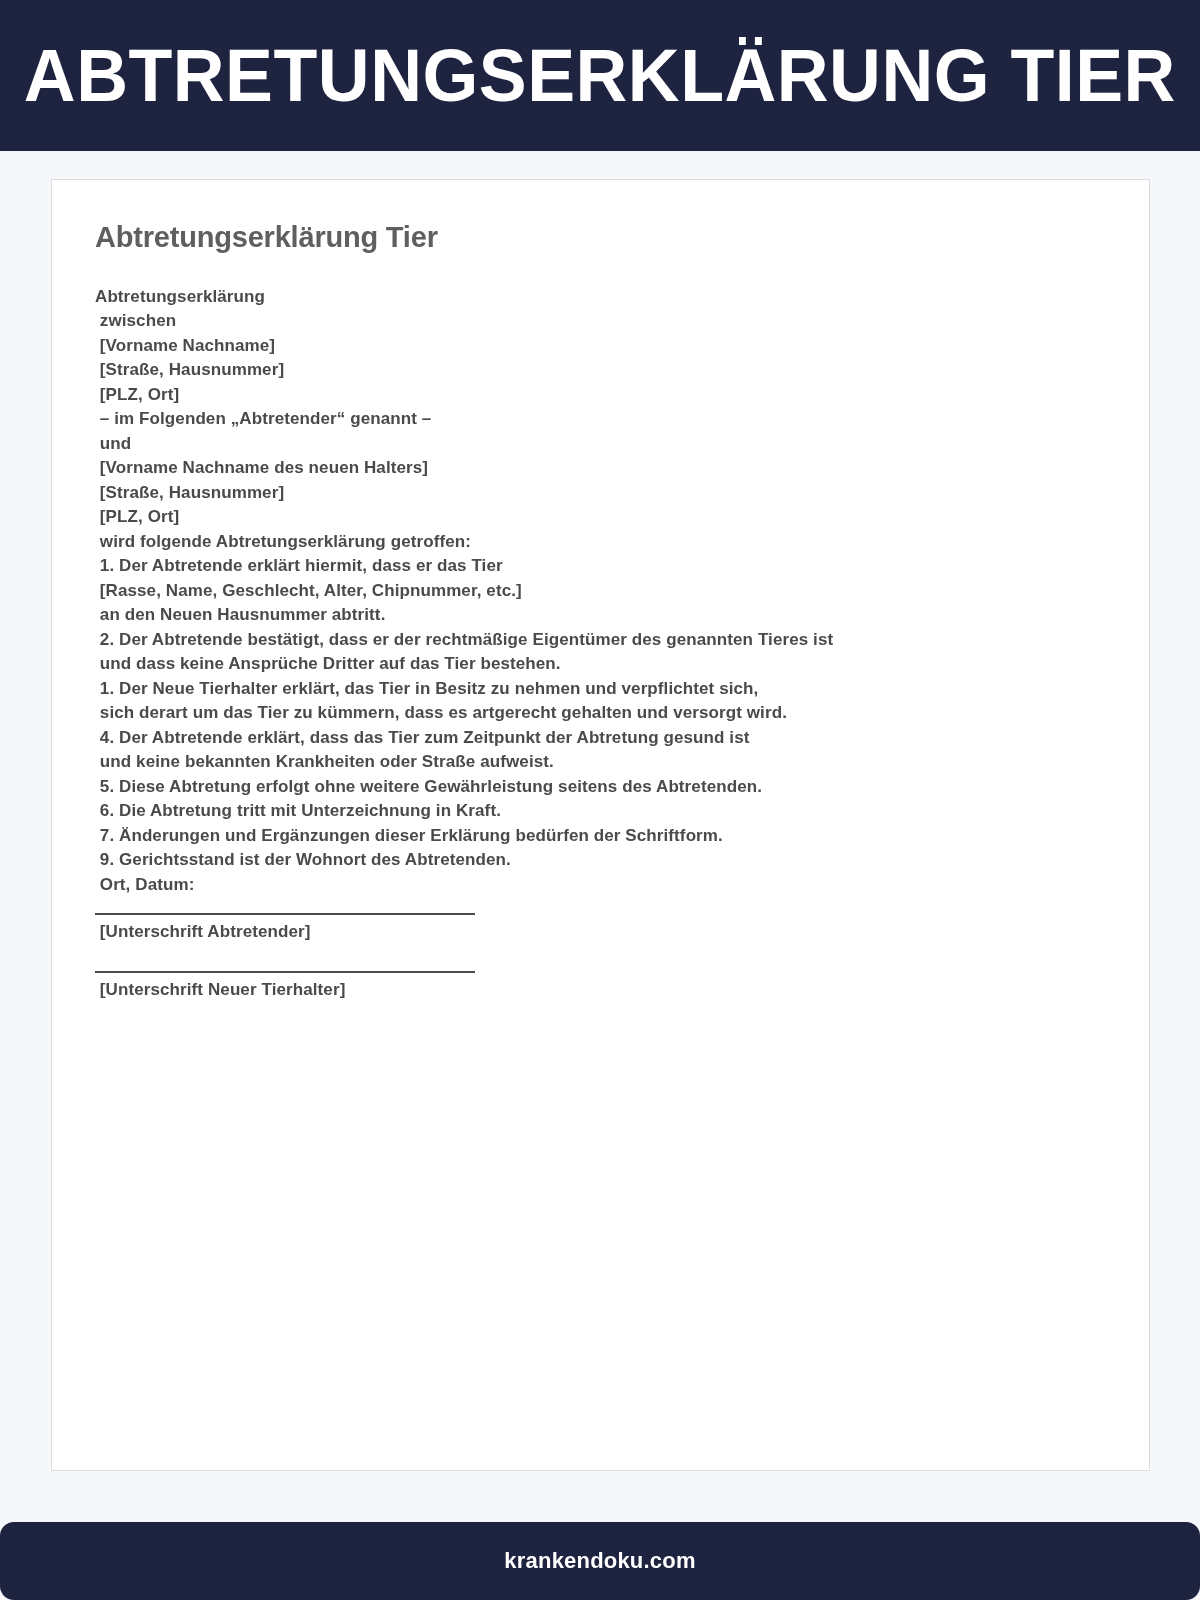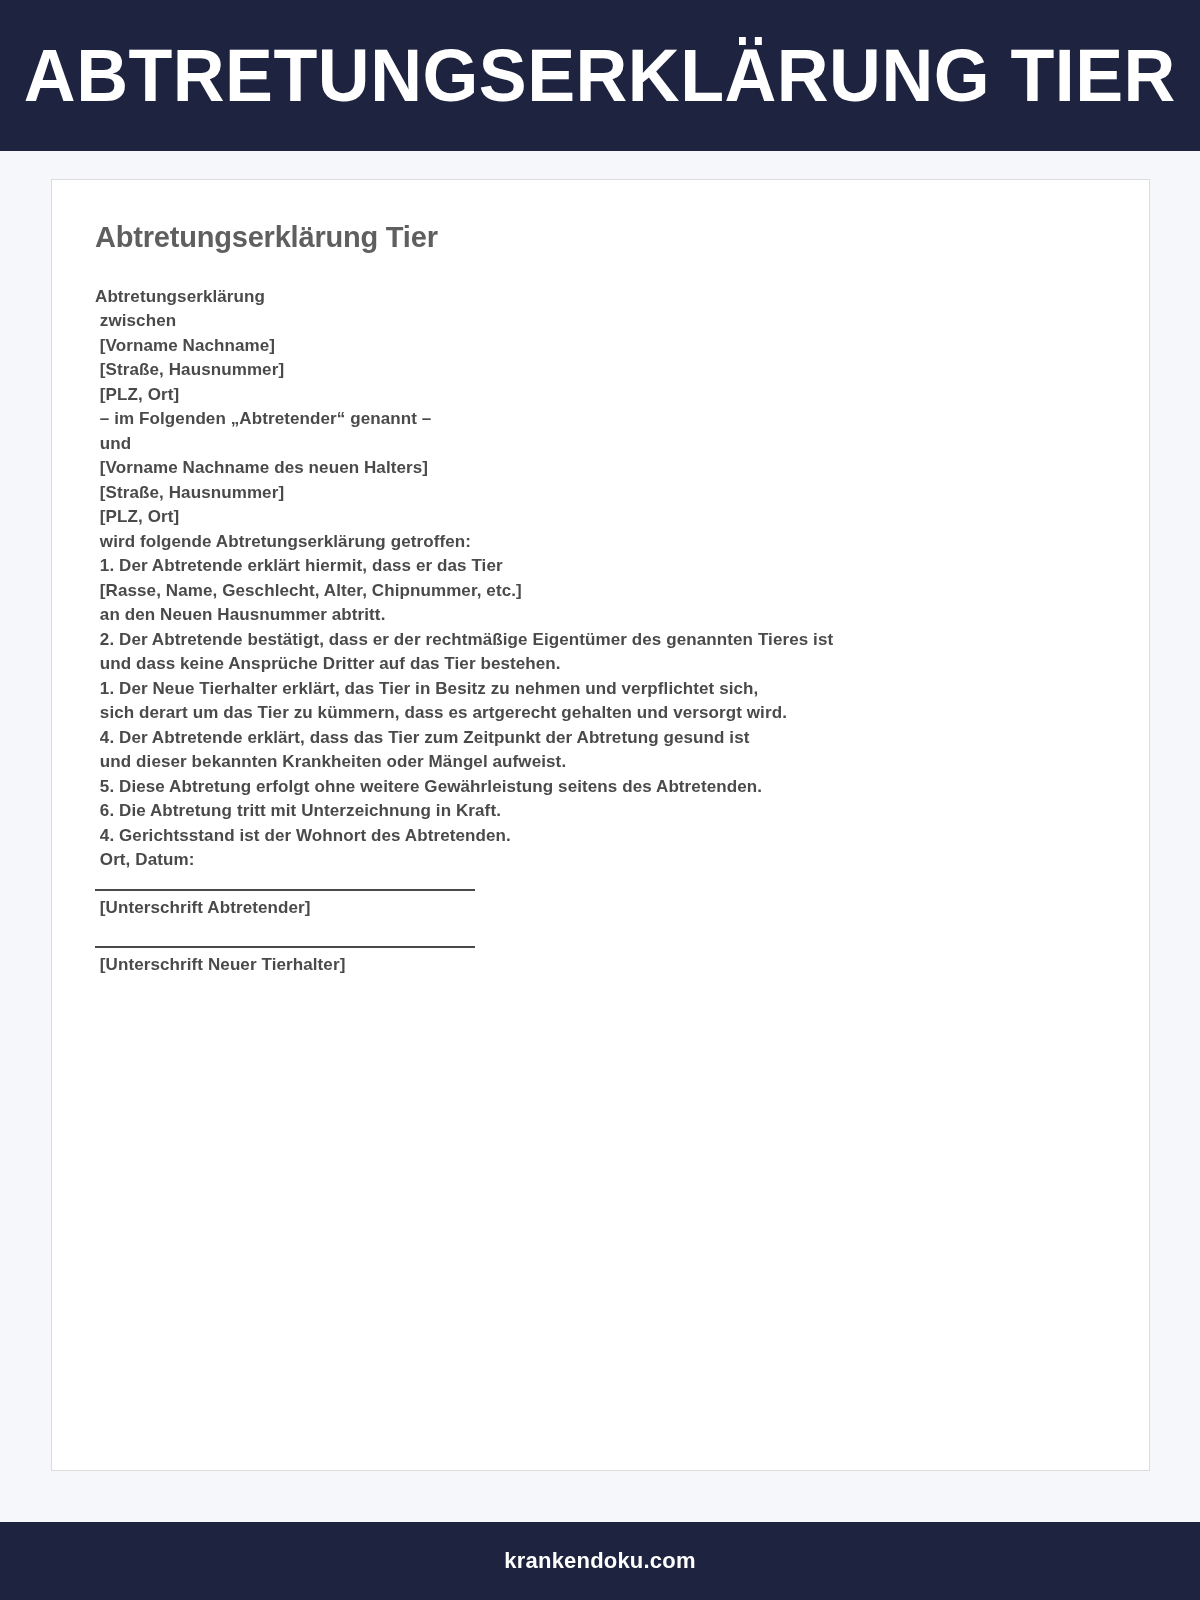--- a/index.html
+++ b/index.html
@@ -83,20 +83,21 @@
   .sig-gap { height: 10px; }
 
   
   .footer {
     width: 1200px;
     height: 78px;
     background: #1e2340;
     display: flex;
     align-items: center;
     justify-content: center;
+    border-radius: 14px;
   }
 
   .footer-text {
     color: #ffffff;
     font-size: 22px;
     font-weight: 700;
     letter-spacing: 0.2px;
   }
 </style>
 </head>
@@ -124,24 +125,25 @@
       <div class="doc-line"> [PLZ, Ort]</div>
       <div class="doc-line"> wird folgende Abtretungserklärung getroffen:</div>
       <div class="doc-line"> 1. Der Abtretende erklärt hiermit, dass er das Tier</div>
       <div class="doc-line"> [Rasse, Name, Geschlecht, Alter, Chipnummer, etc.]</div>
       <div class="doc-line"> an den Neuen Hausnummer abtritt.</div>
       <div class="doc-line"> 2. Der Abtretende bestätigt, dass er der rechtmäßige Eigentümer des genannten Tieres ist</div>
       <div class="doc-line"> und dass keine Ansprüche Dritter auf das Tier bestehen.</div>
       <div class="doc-line"> 1. Der Neue Tierhalter erklärt, das Tier in Besitz zu nehmen und verpflichtet sich,</div>
       <div class="doc-line"> sich derart um das Tier zu kümmern, dass es artgerecht gehalten und versorgt wird.</div>
       <div class="doc-line"> 4. Der Abtretende erklärt, dass das Tier zum Zeitpunkt der Abtretung gesund ist</div>
-      <div class="doc-line"> und dieser bekannten Krankheiten oder Mängel aufweist.</div>
+      <div class="doc-line"> und keine bekannten Krankheiten oder Straße aufweist.</div>
       <div class="doc-line"> 5. Diese Abtretung erfolgt ohne weitere Gewährleistung seitens des Abtretenden.</div>
       <div class="doc-line"> 6. Die Abtretung tritt mit Unterzeichnung in Kraft.</div>
-      <div class="doc-line"> 4. Gerichtsstand ist der Wohnort des Abtretenden.</div>
+      <div class="doc-line"> 7. Änderungen und Ergänzungen dieser Erklärung bedürfen der Schriftform.</div>
+      <div class="doc-line"> 9. Gerichtsstand ist der Wohnort des Abtretenden.</div>
       <div class="doc-line"> Ort, Datum:</div>
 
       <div>
         <div class="sig-rule"></div>
         <div class="doc-line"> [Unterschrift Abtretender]</div>
       </div>
 
       <div class="sig-gap"></div>
 
       <div>

